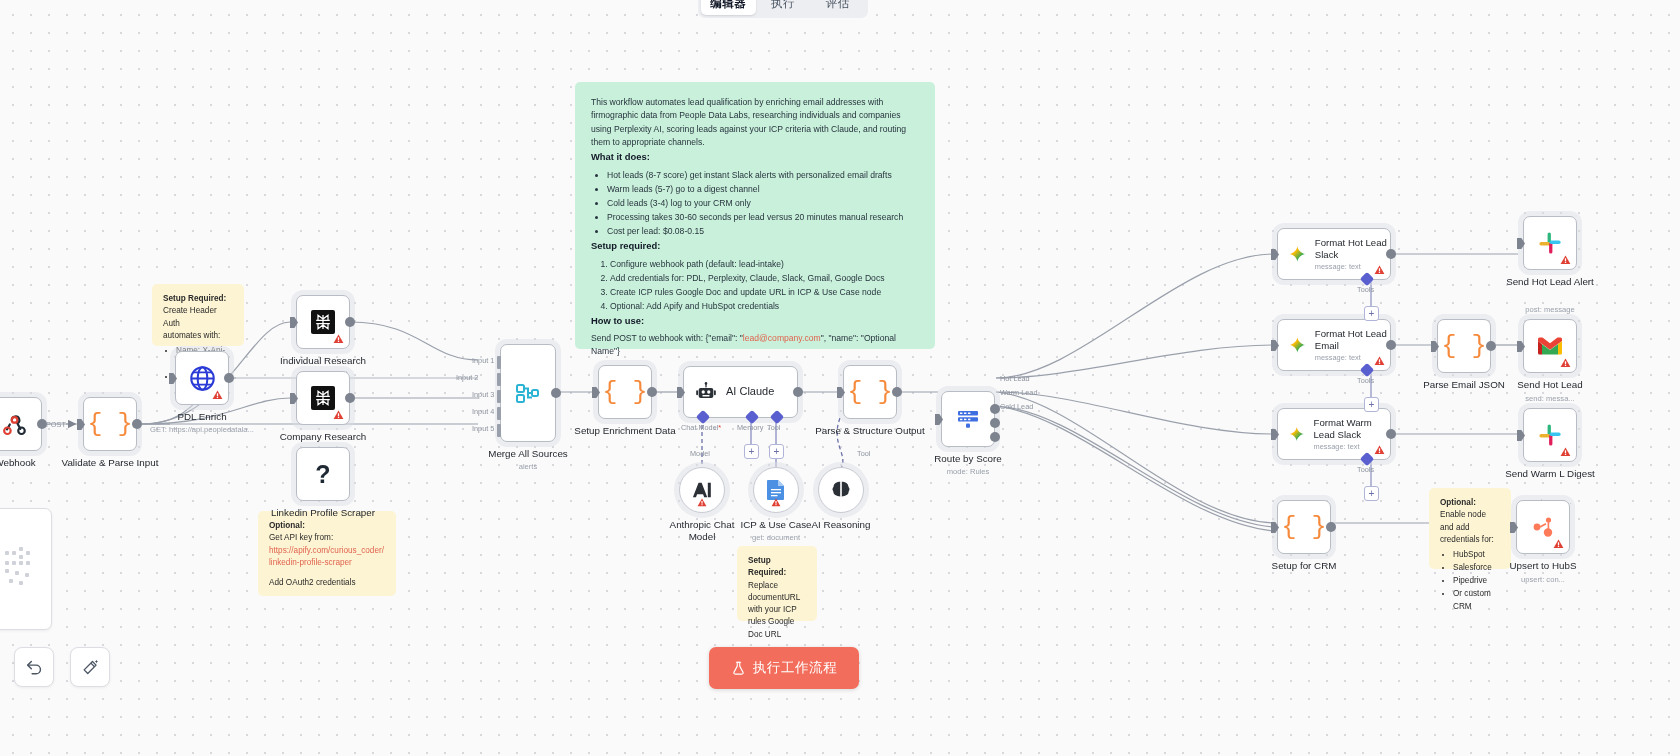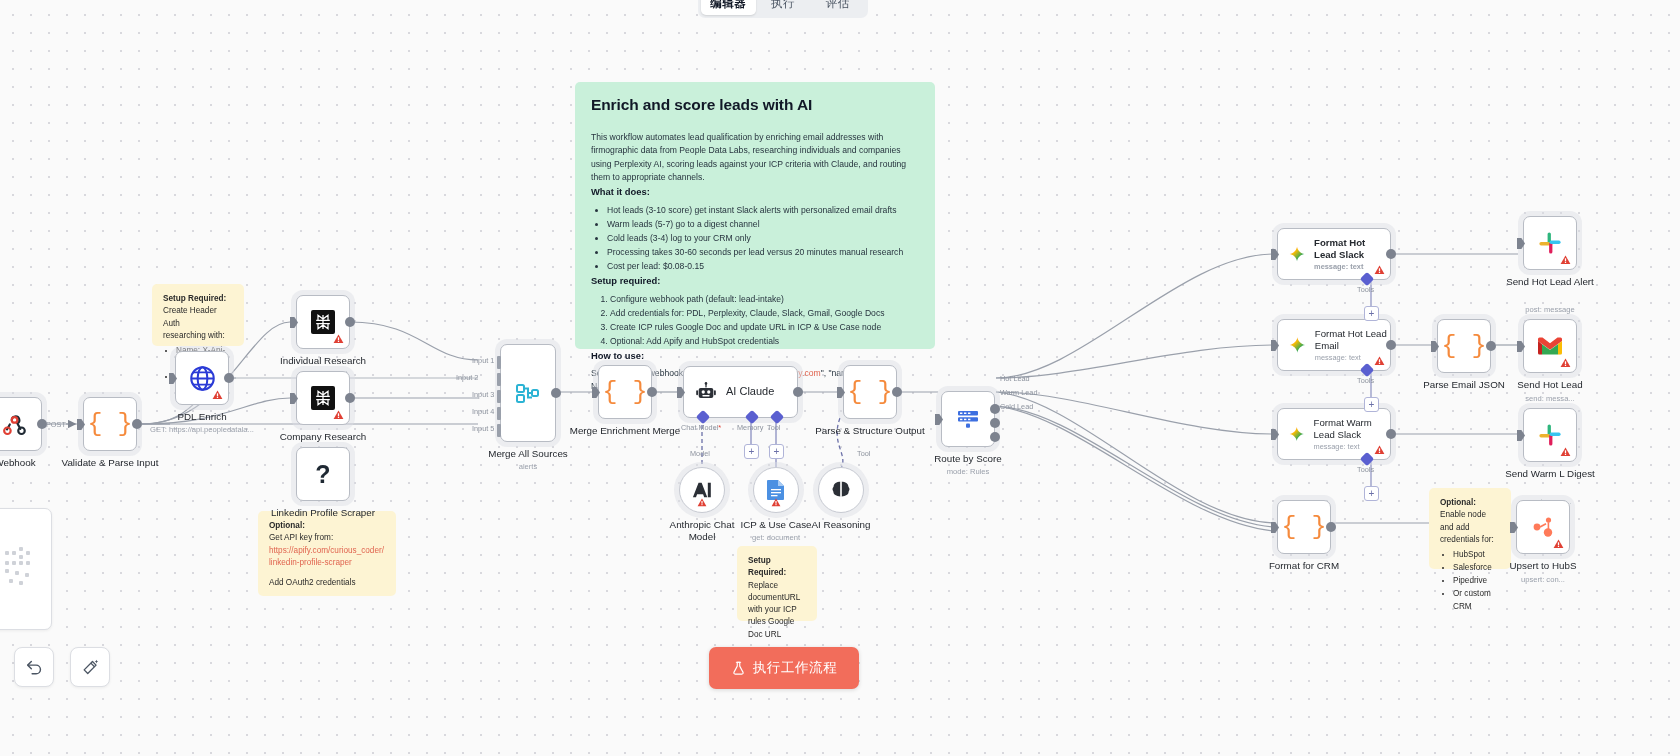--- a/index.html
+++ b/index.html
@@ -178,45 +178,44 @@
   </g>
 </svg>
 
 <div class="top-tabs">
   <div class="top-tab active">编辑器</div>
   <div class="top-tab">执行</div>
   <div class="top-tab">评估</div>
 </div>
 
 <div class="sticky sticky-green">
-  <h1>Enrich and score leads with AI</h1>
   <p>This workflow automates lead qualification by enriching email addresses with firmographic data from People Data Labs, researching individuals and companies using Perplexity AI, scoring leads against your ICP criteria with Claude, and routing them to appropriate channels.</p>
   <h2>What it does:</h2>
   <ul>
-    <li>Hot leads (3-10 score) get instant Slack alerts with personalized email drafts</li>
+    <li>Hot leads (8-7 score) get instant Slack alerts with personalized email drafts</li>
     <li>Warm leads (5-7) go to a digest channel</li>
     <li>Cold leads (3-4) log to your CRM only</li>
     <li>Processing takes 30-60 seconds per lead versus 20 minutes manual research</li>
     <li>Cost per lead: $0.08-0.15</li>
   </ul>
   <h2>Setup required:</h2>
   <ol>
     <li>Configure webhook path (default: lead-intake)</li>
     <li>Add credentials for: PDL, Perplexity, Claude, Slack, Gmail, Google Docs</li>
     <li>Create ICP rules Google Doc and update URL in ICP &amp; Use Case node</li>
     <li>Optional: Add Apify and HubSpot credentials</li>
   </ol>
   <h2>How to use:</h2>
   <div class="howto"><span>Send POST to webhook with: {"email": "</span><span class="mono-red">lead@company.com</span><span>", "name": "Optional Name"}</span></div>
 </div>
 
 <div class="sticky sticky-yellow" id="sticky-pdl">
   <div class="ln"><b>Setup Required:</b></div>
   <div class="ln">Create Header Auth</div>
-  <div class="ln">researching with:</div>
+  <div class="ln">automates with:</div>
   <ul>
     <li>Name: X-Api-Key</li>
     <li>Value: Your PDL</li>
   </ul>
 </div>
 
 <div class="sticky sticky-yellow" id="sticky-apify">
   <div class="ln"><b>Optional:</b></div>
   <div class="ln">Get API key from:</div>
   <div class="ln"><a>https://apify.com/curious_coder/linkedin-profile-scraper</a></div>
@@ -358,21 +357,21 @@
 <div class="conn-lbl" style="left:472px; top:390px;">Input 3</div>
 <div class="conn-lbl" style="left:472px; top:407px;">Input 4</div>
 <div class="conn-lbl" style="left:472px; top:424px;">Input 5</div>
 
 <div class="node" style="left:598px; top:365px;">
   <div class="nbox sq">
     <span style="font-size:25px;color:#f58a3c;font-family:'Liberation Mono',monospace;">{&nbsp;}</span>
     <div class="port-in"></div>
     <div class="port-out"></div>
   </div>
-  <div class="nlabel" style="top:60px;">Merge Enrichment Merge</div>
+  <div class="nlabel" style="top:60px;">Setup Enrichment Data</div>
 </div>
 
 <div class="node" style="left:683px; top:366px;">
   <div class="nbox wide" style="width:115px;height:52px;">
     <svg width="22" height="22" viewBox="0 0 24 24">
       <rect x="4" y="7.5" width="16" height="11" rx="2.2" fill="#2b2f36"></rect>
       <circle cx="9" cy="12" r="1.8" fill="#fff"></circle>
         <circle cx="15" cy="12" r="1.8" fill="#fff"></circle>
       <rect x="8" y="15.4" width="8" height="1.5" rx=".7" fill="#fff"></rect>
       <rect x="11.3" y="3" width="1.4" height="4" fill="#2b2f36"></rect>
@@ -479,21 +478,21 @@
     <div class="port-out" style="top:40px;margin-top:0;"></div>
   </div>
   <div class="nlabel" style="top:62px;">Route by Score</div>
   <div class="nsub" style="top:76px;">mode: Rules</div>
 </div>
 <div class="conn-lbl" style="left:1000px; top:374px;">Hot Lead</div>
 <div class="conn-lbl" style="left:1000px; top:388px;">Warm Lead</div>
 <div class="conn-lbl" style="left:1000px; top:402px;">Cold Lead</div>
 
 <div class="node" style="left:1277px; top:228px;">
-  <div class="nbox wide" style="width:114px;height:52px;font-weight:bold;">
+  <div class="nbox wide" style="width:114px;height:52px;">
     <svg width="22" height="22" viewBox="0 0 24 24">
       <defs>
           <linearGradient id="g1" x1="0" y1="0" x2="1" y2="1">
         <stop offset="0%" stop-color="#ea4335"></stop>
             <stop offset="35%" stop-color="#fbbc05"></stop>
         <stop offset="70%" stop-color="#34a853"></stop>
             <stop offset="100%" stop-color="#4285f4"></stop>
           </linearGradient>
         </defs>
       <path d="M12 1c.6 5.3 5.7 10.4 11 11-5.3.6-10.4 5.7-11 11-.6-5.3-5.7-10.4-11-11C6.3 11.4 11.4 6.3 12 1z" fill="url(#g1)"></path>
@@ -573,21 +572,21 @@
   </div>
   <div class="nlabel" style="top:60px;">Parse Email JSON</div>
 </div>
 
 <div class="node" style="left:1277px; top:500px;">
   <div class="nbox sq">
     <span style="font-size:25px;color:#f58a3c;font-family:'Liberation Mono',monospace;">{&nbsp;}</span>
     <div class="port-in"></div>
     <div class="port-out"></div>
   </div>
-  <div class="nlabel" style="top:60px;">Format for CRM</div>
+  <div class="nlabel" style="top:60px;">Setup for CRM</div>
 </div>
 
 <div class="node" style="left:1523px; top:216px;">
   <div class="nbox sq">
     <svg width="24" height="24" viewBox="0 0 24 24">
       <g>
           <rect x="9.6" y="1.4" width="3.3" height="11" rx="1.65" fill="#2eb67d"></rect>
       <rect x="1.4" y="11.1" width="11" height="3.3" rx="1.65" fill="#ecb22e"></rect>
       <rect x="11.1" y="11.6" width="3.3" height="11" rx="1.65" fill="#e01e5a"></rect>
       <rect x="11.6" y="9.6" width="11" height="3.3" rx="1.65" fill="#36c5f0"></rect>

